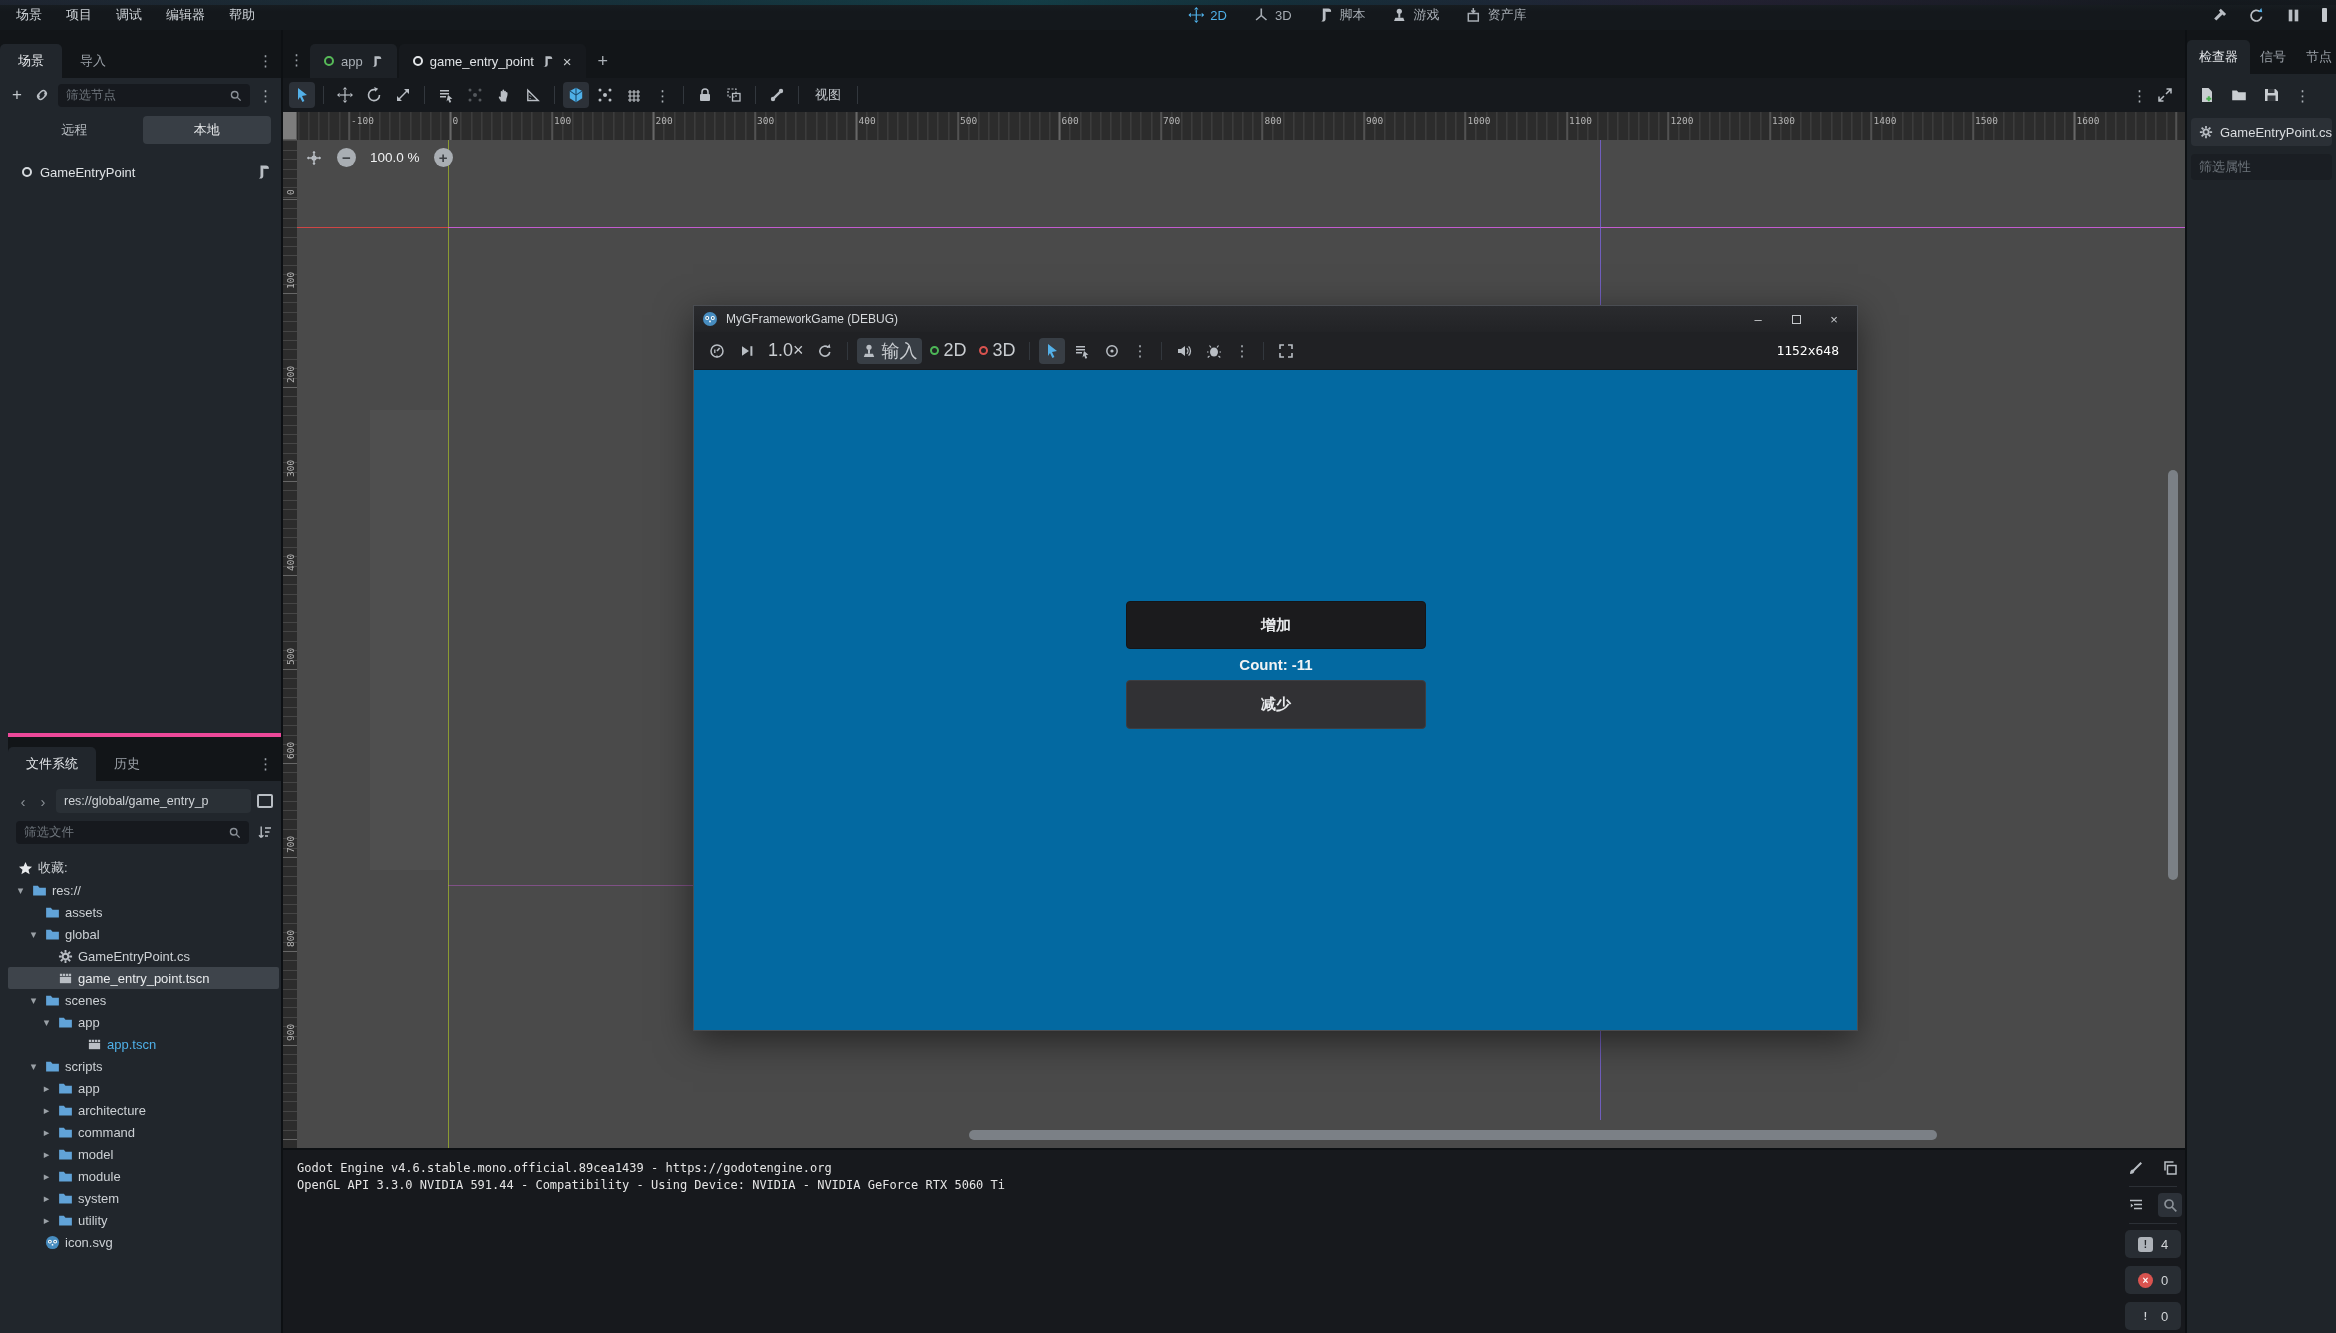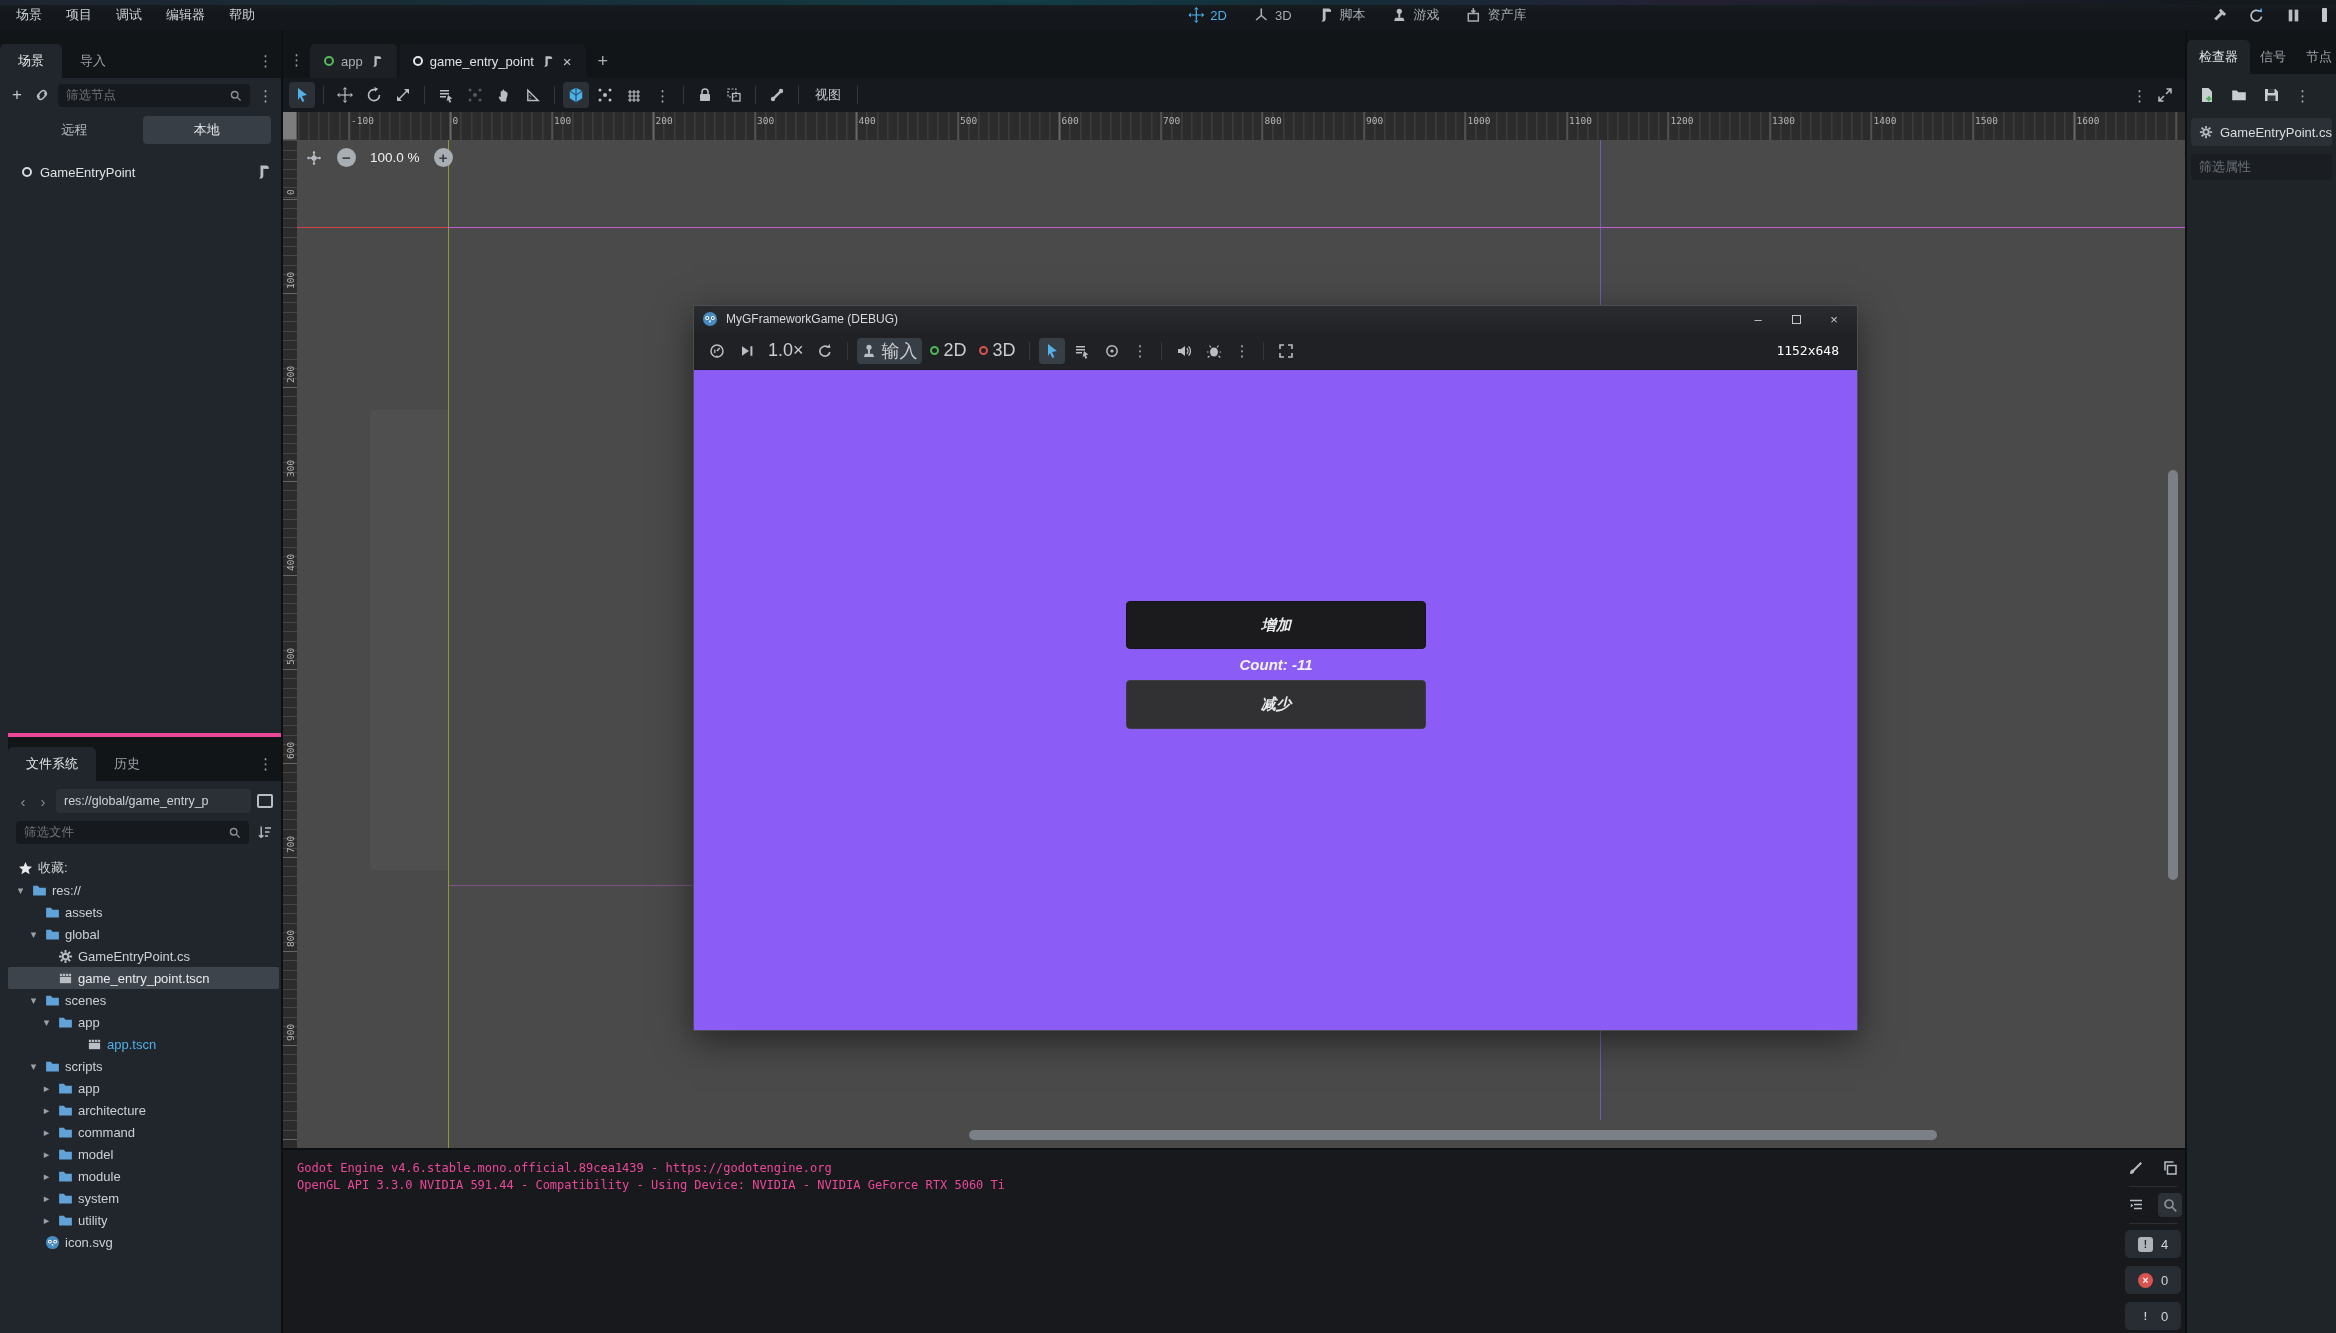--- a/index.html
+++ b/index.html
@@ -109,29 +109,29 @@
   .gtitle{height:26px;flex:none;background:linear-gradient(180deg,#2a2b2e,#222326);display:flex;align-items:center;gap:8px;padding:0 8px;}
   .gtitle .ttl{color:#d6d9dc;font-size:12px;flex:1;white-space:nowrap;overflow:hidden;}
   .win-btn{width:30px;text-align:center;color:#c6c9cc;font-size:13px;}
   .win-max{display:inline-block;width:9px;height:9px;border:1.5px solid #c6c9cc;}
   .gtoolbar{height:38px;flex:none;background:#202124;border-bottom:1px solid #1a1b1d;display:flex;align-items:center;gap:4px;padding:0 10px;}
   .gtb{height:26px;min-width:26px;display:flex;align-items:center;justify-content:center;gap:5px;border-radius:4px;padding:0 4px;color:#c9cdd1;}
   .gtb.on{background:#383e45;}
   .gtb .txt{font-size:18px;}
   .gring{width:9px;height:9px;border:2px solid;border-radius:50%;flex:none;}
   .gres{margin-left:auto;color:#ffffff;font:13px "DejaVu Sans Mono",monospace;padding-right:8px;}
-  .gcontent{flex:1;position:relative;background:#8b5cf6;font-style:italic;}
+  .gcontent{flex:1;position:relative;background:#0369a1;}
   .gbtn{position:absolute;left:432px;width:300px;border-radius:4px;display:flex;align-items:center;justify-content:center;
     font-size:15px;font-weight:bold;color:#e8eaec;}
   .gbtn.inc{top:231px;height:48px;background:#1b1b1d;border:1px solid #151517;}
   .gbtn.dec{top:310px;height:49px;background:#313134;border:1px solid #3d3d41;}
   .gcount{position:absolute;left:432px;top:286px;width:300px;text-align:center;font-size:15px;font-weight:bold;color:#f2f3f4;}
   
   .output{flex:1;background:#17191d;border-top:2px solid #0d1013;display:flex;min-height:0;}
-  .out-text{flex:1;padding:10px 0 0 14px;font:12px "DejaVu Sans Mono",monospace;color:#ec4899;line-height:16.5px;white-space:pre;overflow:hidden;}
+  .out-text{flex:1;padding:10px 0 0 14px;font:12px "DejaVu Sans Mono",monospace;color:#e5e5e5;line-height:16.5px;white-space:pre;overflow:hidden;}
   .out-side{width:64px;flex:none;display:flex;flex-direction:column;align-items:center;padding-top:6px;gap:6px;}
   .out-row{display:flex;gap:10px;align-items:center;}
   .out-sep{width:48px;height:1px;background:#2c3036;}
   .sq-btn{width:24px;height:24px;display:flex;align-items:center;justify-content:center;border-radius:4px;}
   .sq-btn.on{background:#2c3138;}
   .badge{width:56px;height:28px;background:#282d33;border-radius:5px;display:flex;align-items:center;justify-content:center;gap:8px;color:#d2d5d8;font-size:13px;}
   .b-ic{width:15px;height:15px;border-radius:50%;display:flex;align-items:center;justify-content:center;font-size:10px;font-weight:bold;flex:none;}
   .b-alert{border-radius:3px;background:#aeb3b9;color:#23262a;}
   .b-error{background:#d9534f;color:#fff;}
   

